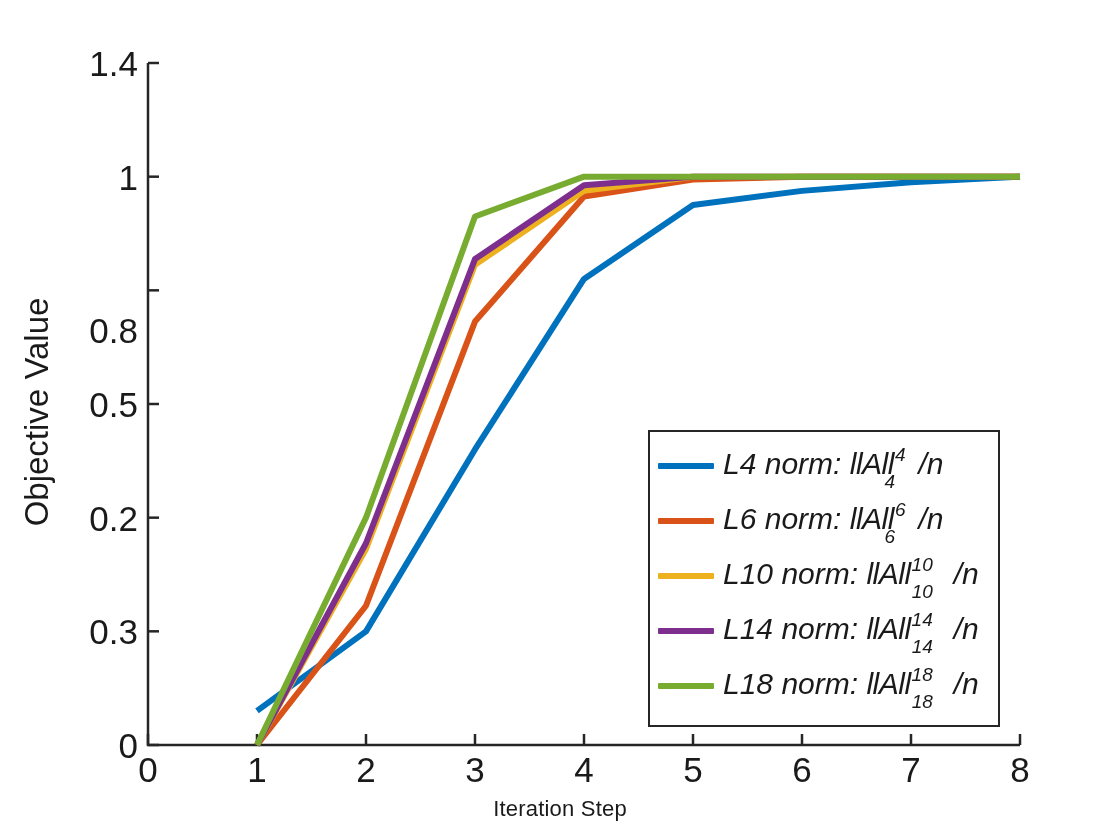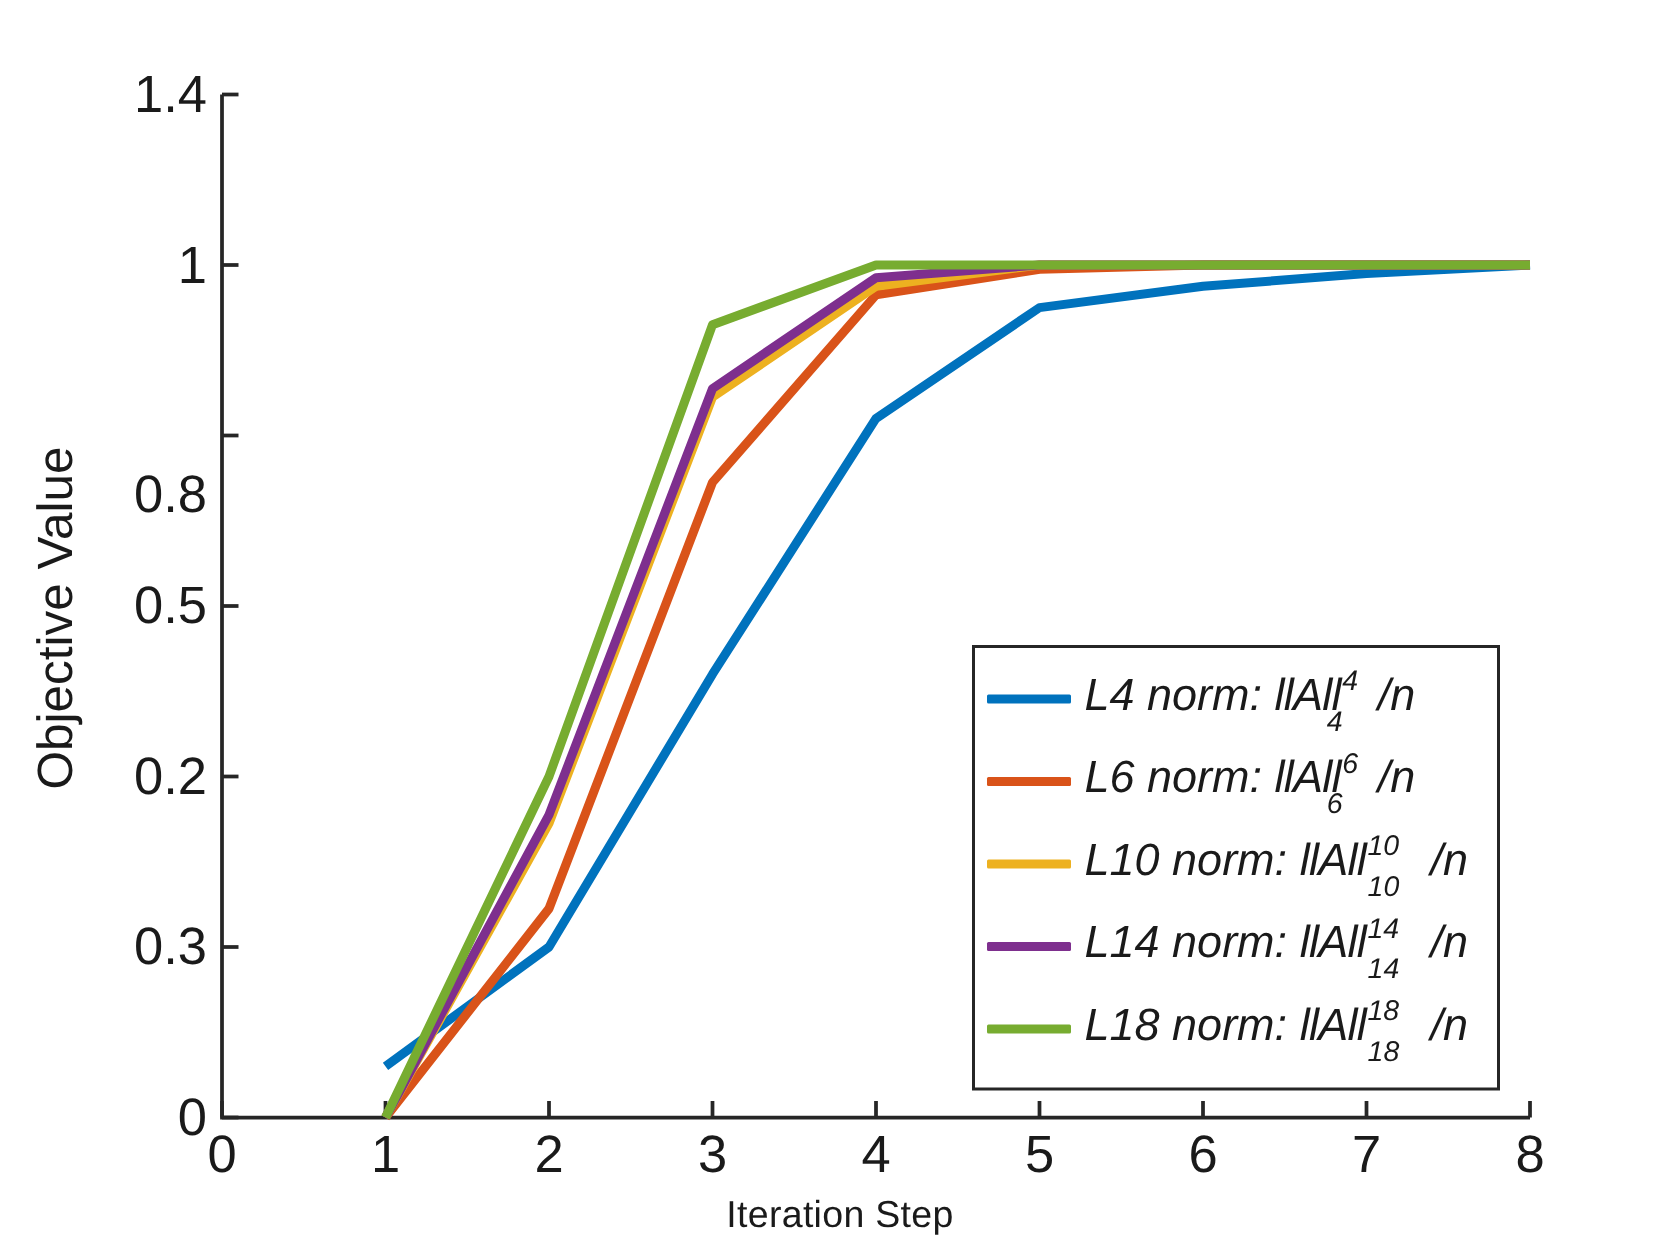--- a/index.html
+++ b/index.html
@@ -12,21 +12,21 @@
   
   .ytick{position:absolute;right:0;transform:translateY(-50%);
          font-size:35px;line-height:1;white-space:nowrap;text-align:right;}
   .ytick-wrap{position:absolute;left:0;top:0;width:138px;height:840px;}
 
   .xtick{position:absolute;top:752px;transform:translateX(-50%);
          font-size:35px;line-height:1;white-space:nowrap;}
 
   
   #xlabel{position:absolute;left:0;top:796px;width:1120px;text-align:center;
-          font-size:25px;letter-spacing:.2px;}
+          font-size:22px;letter-spacing:.2px;}
   #ylabel{position:absolute;left:-243px;top:393px;width:560px;text-align:center;
           font-size:33px;transform:rotate(-90deg);transform-origin:50% 50%;}
 
   
   #legend{position:absolute;left:648px;top:430px;width:352px;height:297px;
           border:2px solid #262626;background:#fff;box-sizing:border-box;
           padding:6px 0 0 0;font-style:italic;}
   .legend-row{display:flex;align-items:center;height:55px;padding-left:8px;}
   .legend-swatch{width:56px;height:6px;flex:0 0 56px;margin-right:9px;border-radius:1px;}
   .legend-text{font-size:30px;white-space:nowrap;line-height:1;}

